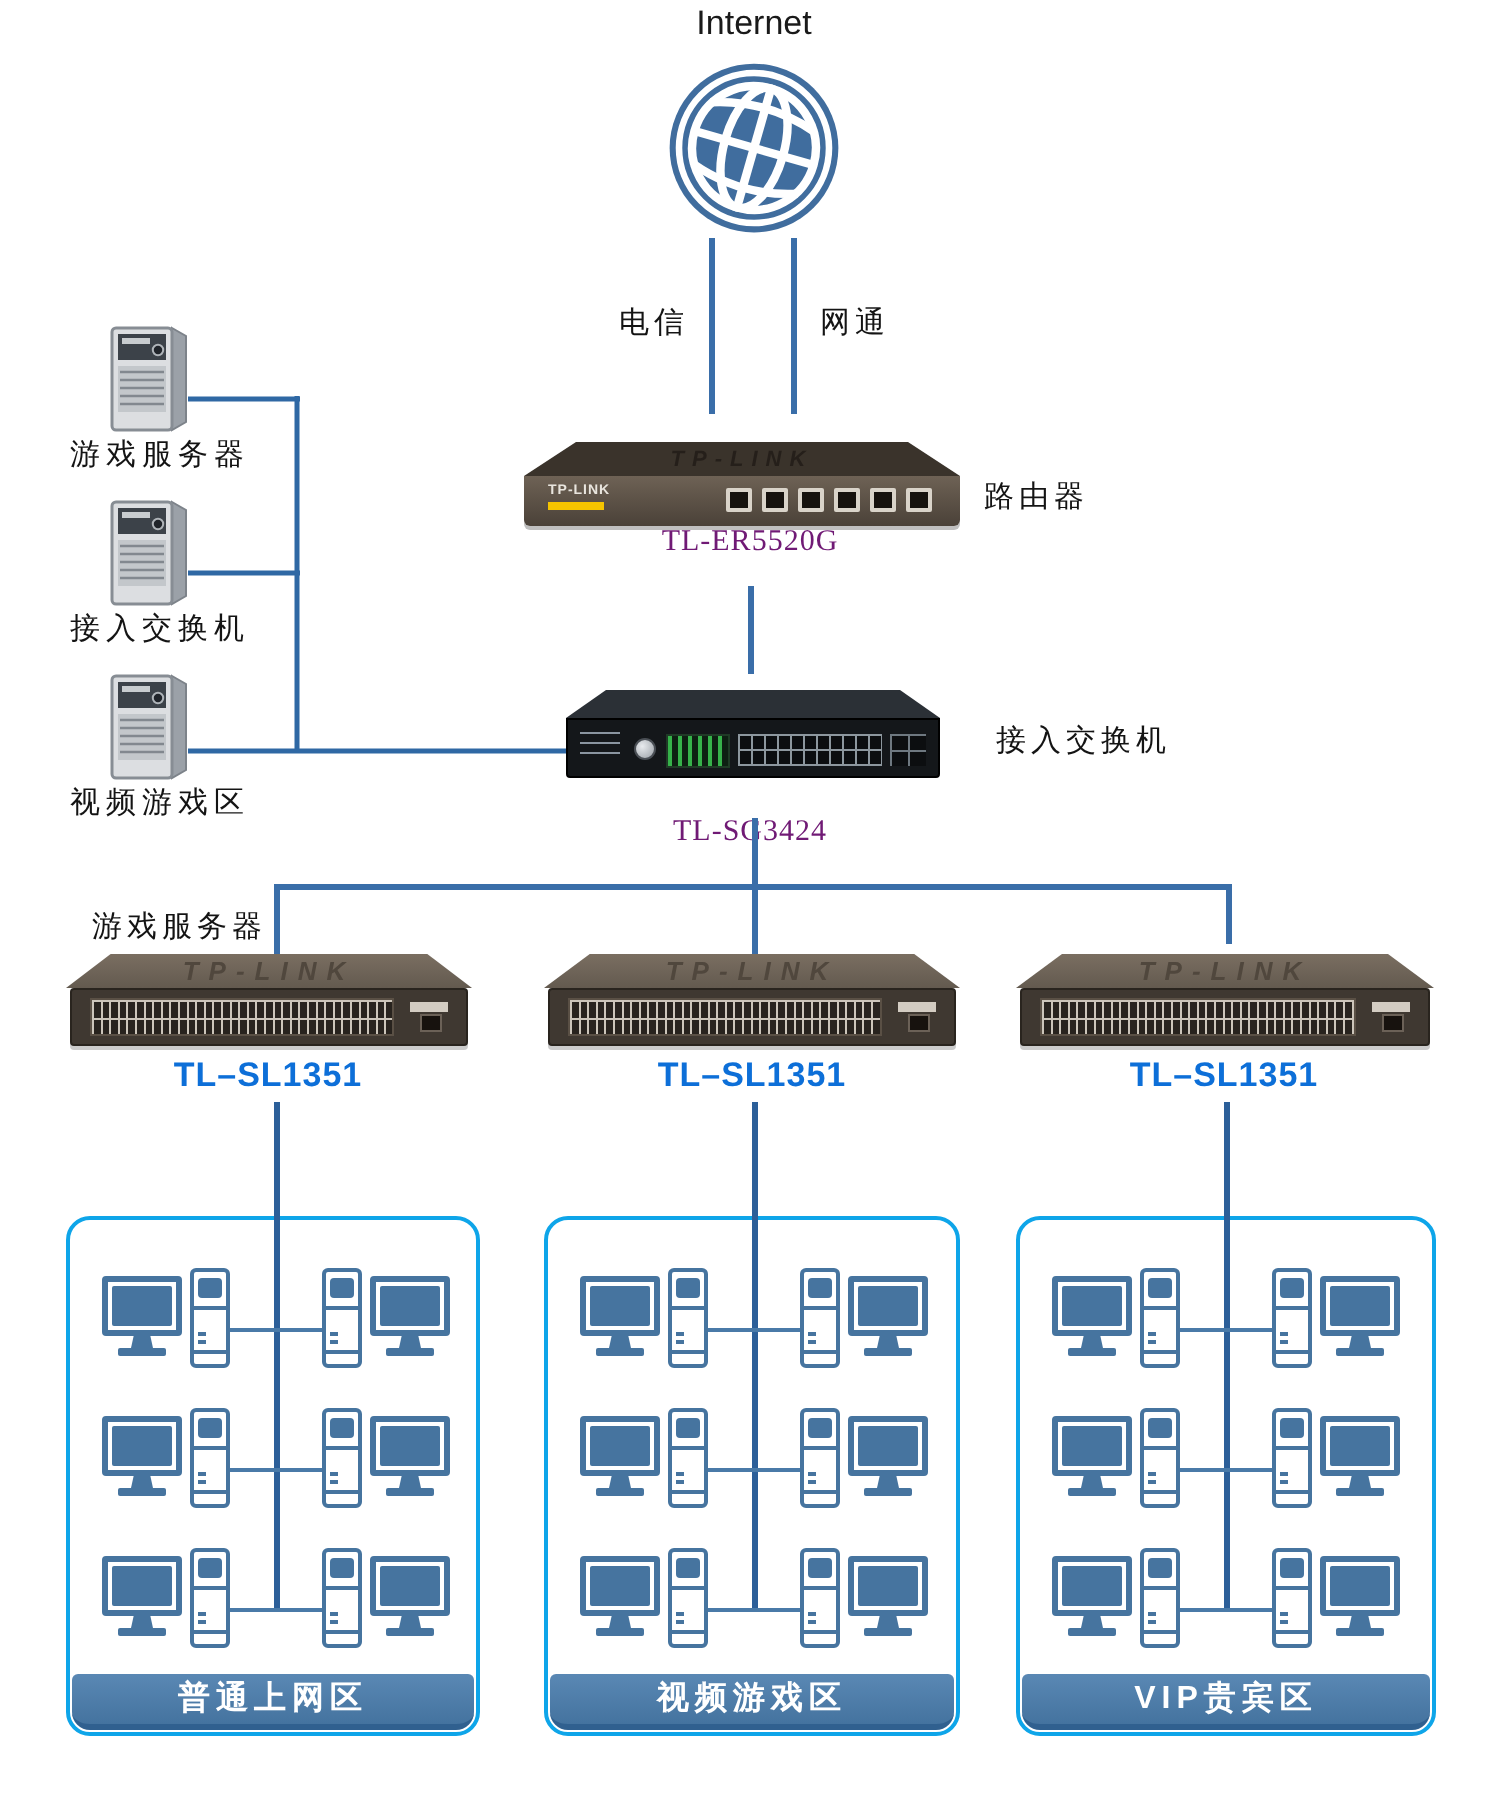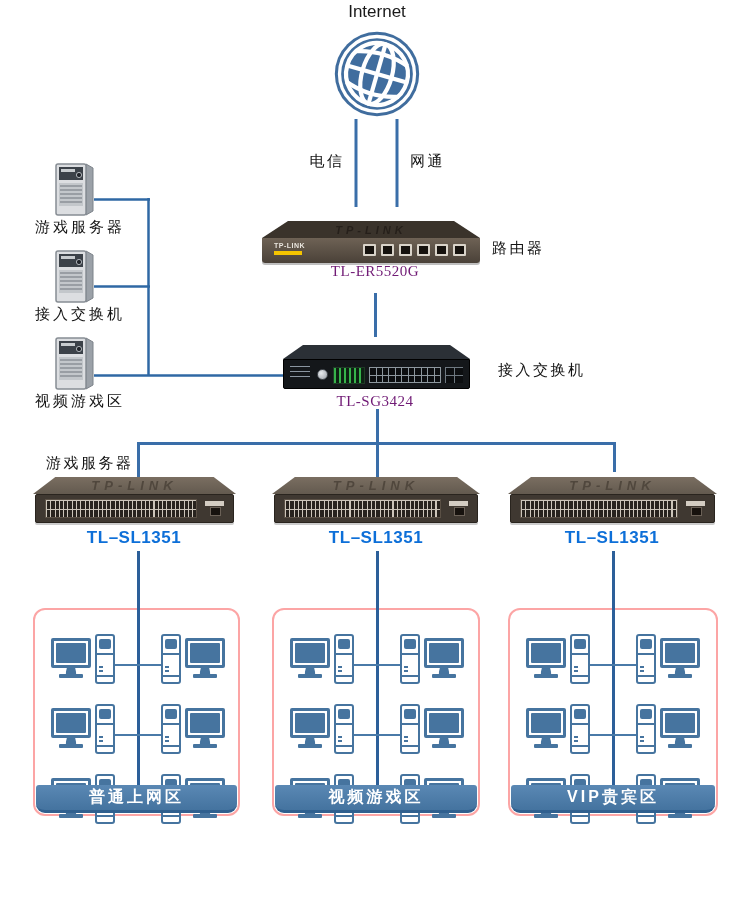--- a/index.html
+++ b/index.html
@@ -5,21 +5,21 @@
   html,body{margin:0;padding:0;background:#fff;}
   .canvas{position:relative;width:750px;height:909px;background:#fff;overflow:hidden;
           font-family:"Liberation Sans","DejaVu Sans",sans-serif;color:#111;}
   .abs{position:absolute;}
   .lbl{position:absolute;font-size:15px;letter-spacing:2.5px;color:#141414;white-space:nowrap;}
   .model{position:absolute;font-size:15px;letter-spacing:.5px;color:#701a75;text-align:center;white-space:nowrap;font-family:Liberation Serif, serif;}
   .model-blue{position:absolute;font-size:17px;font-weight:bold;color:#0d6fd8;text-align:center;letter-spacing:.5px;white-space:nowrap;}
   .internet-lbl{position:absolute;left:332px;top:2px;width:90px;text-align:center;font-size:17px;color:#1a1a1a;}
   svg.lines{position:absolute;left:0;top:0;z-index:1;pointer-events:none;}
   
-  .zone{position:absolute;top:608px;height:208px;background:#fff;border:2px solid #fca5a5;border-radius:12px;box-sizing:border-box;}
+  .zone{position:absolute;top:608px;height:260px;background:#fff;border:2px solid #0ea5e9;border-radius:12px;box-sizing:border-box;}
   .zone-banner{position:absolute;left:1px;right:1px;bottom:1px;height:28px;z-index:2;
      background:linear-gradient(#5a88b4,#44739f);border-bottom:3px solid #30608f;
      border-radius:3px 3px 9px 9px;display:flex;align-items:center;justify-content:center;box-sizing:border-box;}
   .zone-banner span{color:#fff;font-size:16px;font-weight:bold;letter-spacing:3px;}
   .pc-row{position:absolute;left:16px;width:174px;height:56px;z-index:2;}
   .monitor{position:absolute;width:34px;height:24px;border:3px solid #46749f;border-radius:2px;background:#fff;top:6px;}
   .monitor .scr{position:absolute;inset:2px;background:#46749f;border-radius:1px;}
   .monitor .neck{position:absolute;left:50%;top:100%;margin-top:3px;transform:translateX(-50%);width:11px;height:6px;background:#46749f;clip-path:polygon(12% 0,88% 0,100% 100%,0 100%);}
   .monitor .base{position:absolute;left:50%;top:100%;margin-top:9px;transform:translateX(-50%);width:24px;height:4px;background:#46749f;border-radius:1px;}
   .m-l{left:0;} .m-r{left:134px;}
@@ -385,21 +385,21 @@
   <div class="core">
     <div class="c-top"></div>
     <div class="c-front">
       <div class="c-text"></div>
       <div class="c-knob"></div>
       <div class="c-led"></div>
       <div class="c-ports"></div>
       <div class="c-sfp"></div>
     </div>
   </div>
-  <span class="model" style="left:295px;top:393px;width:160px;">TL-SG3424</span>
+  <span class="model" style="left:295px;top:408px;width:160px;">TL-SG3424</span>
   <span class="lbl" style="left:498px;top:361px;">接入交换机</span>
 
   <span class="lbl" style="left:46px;top:454px;">游戏服务器</span>
 
   <div class="asw" style="left:33px;width:203px;">
     <div class="a-top">
         <span>TP-LINK</span>
       </div>
     <div class="a-front">
       <div class="a-ports"></div>

